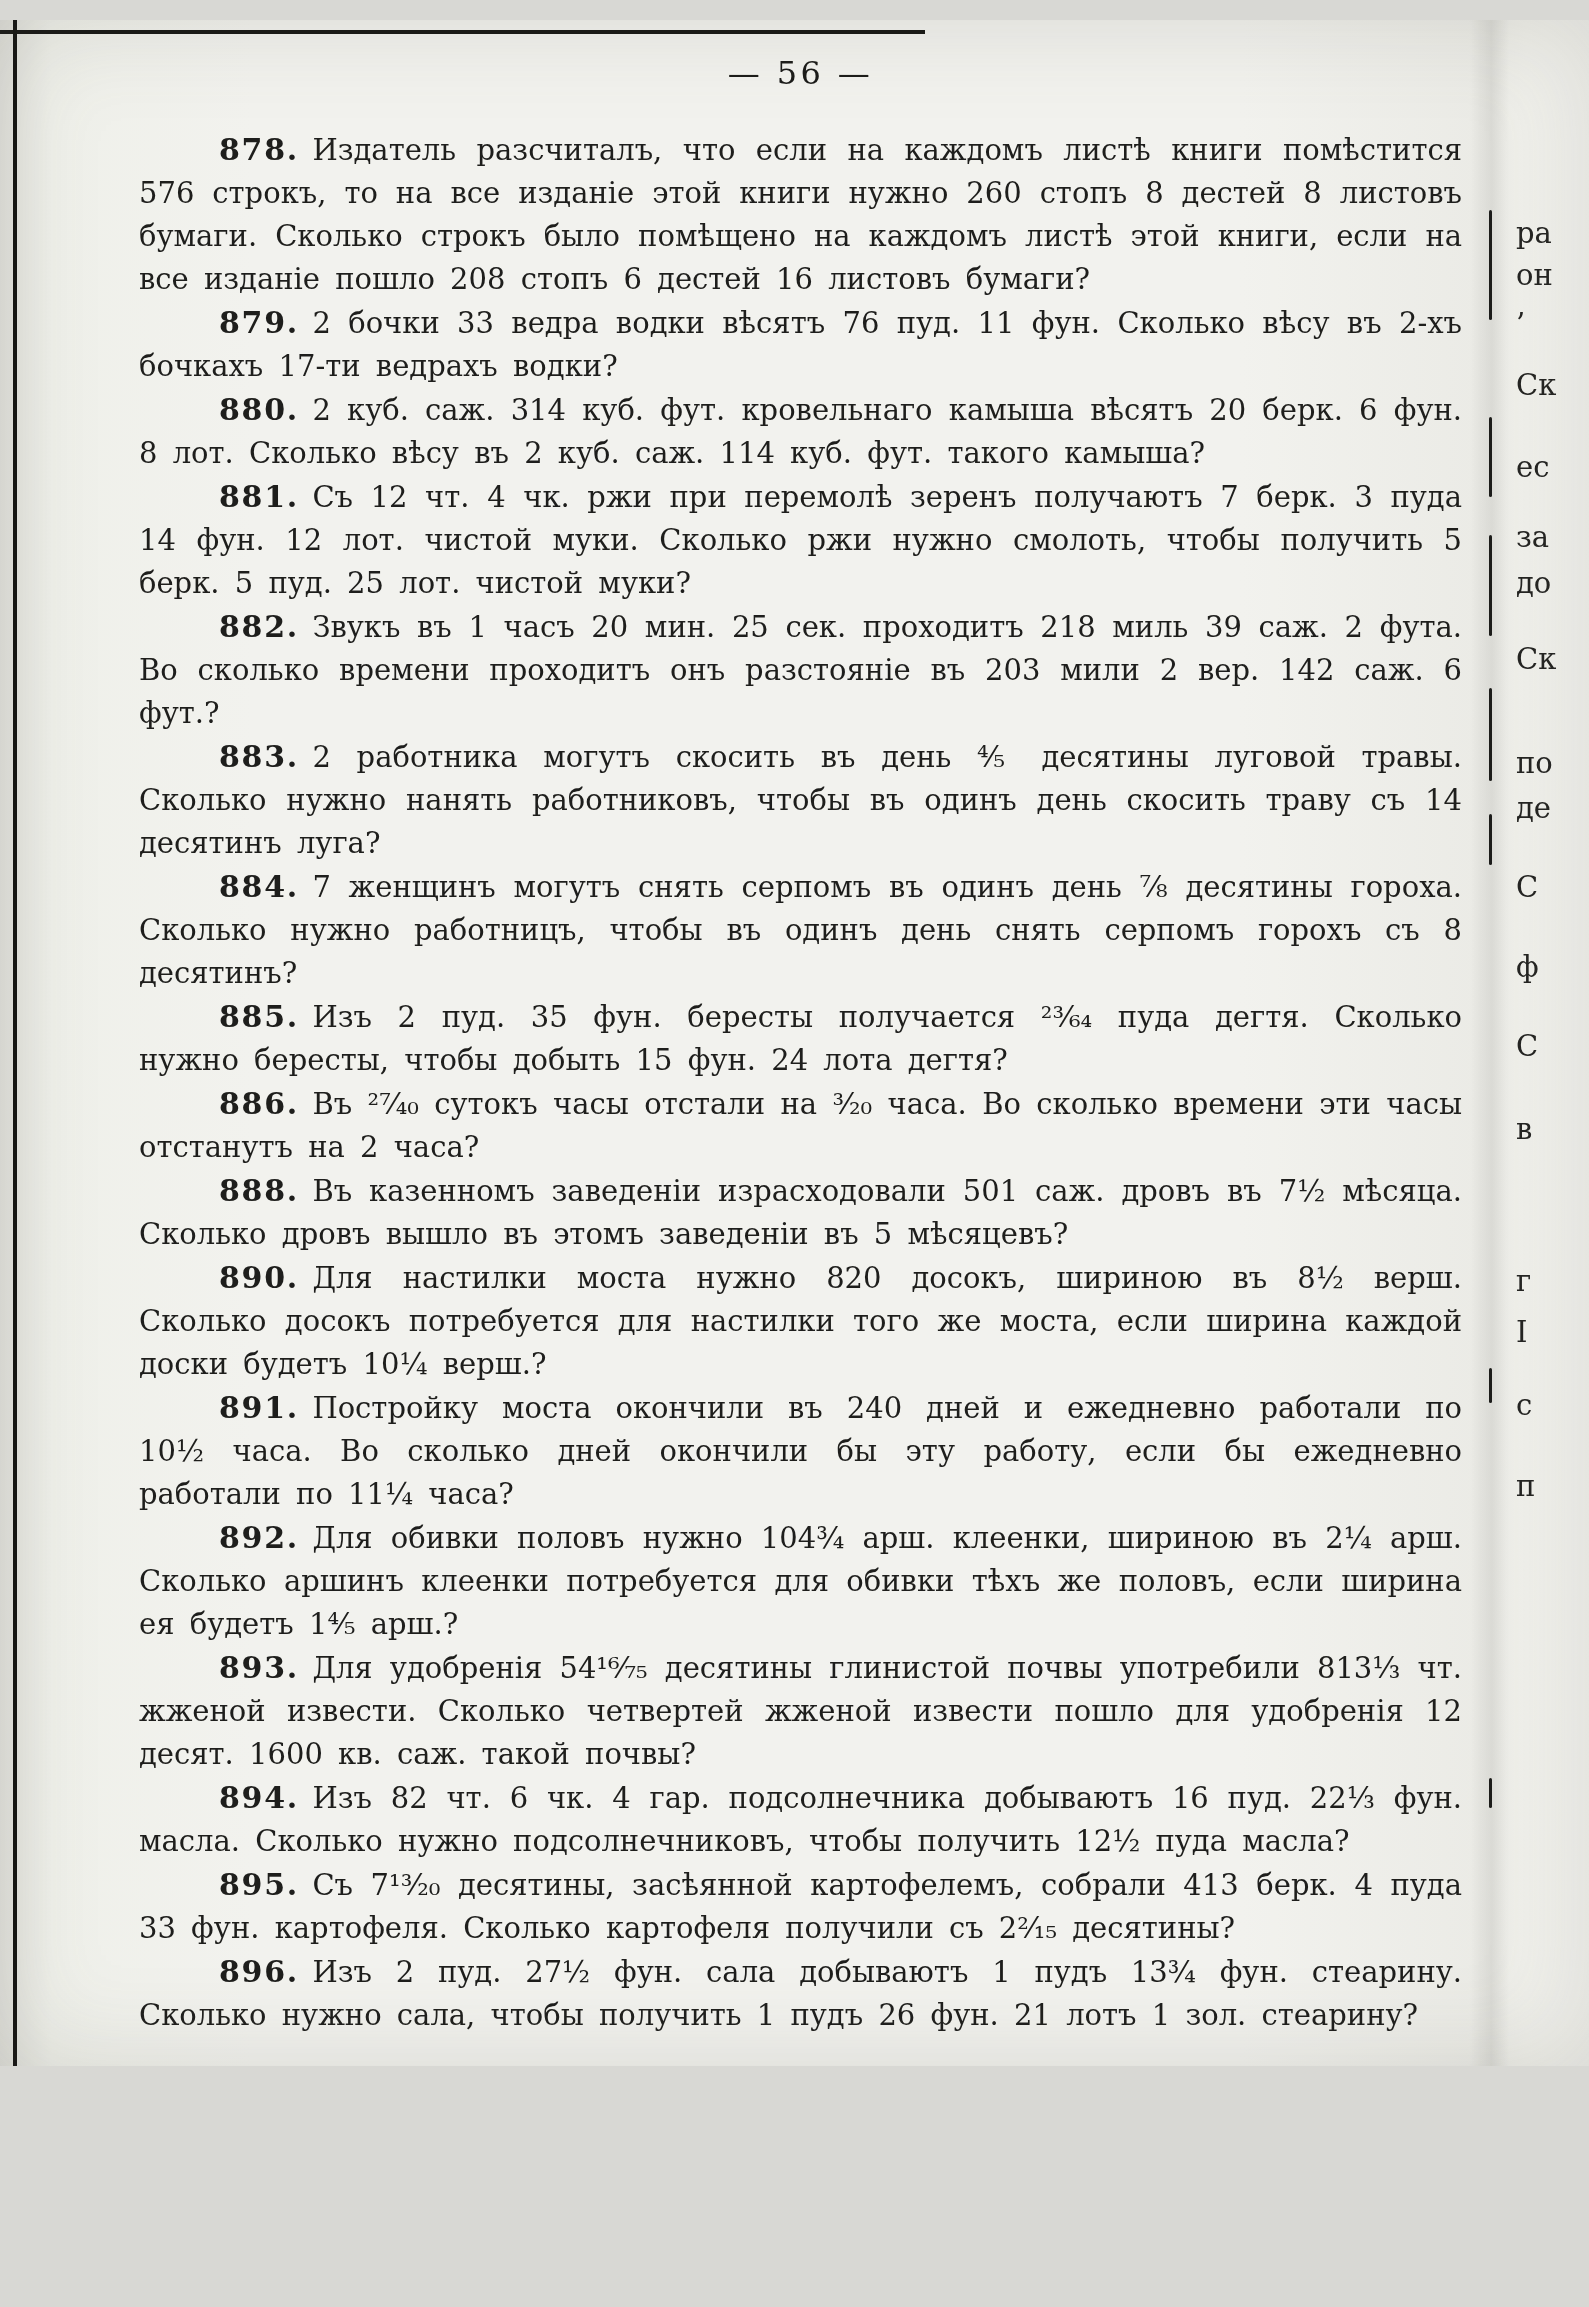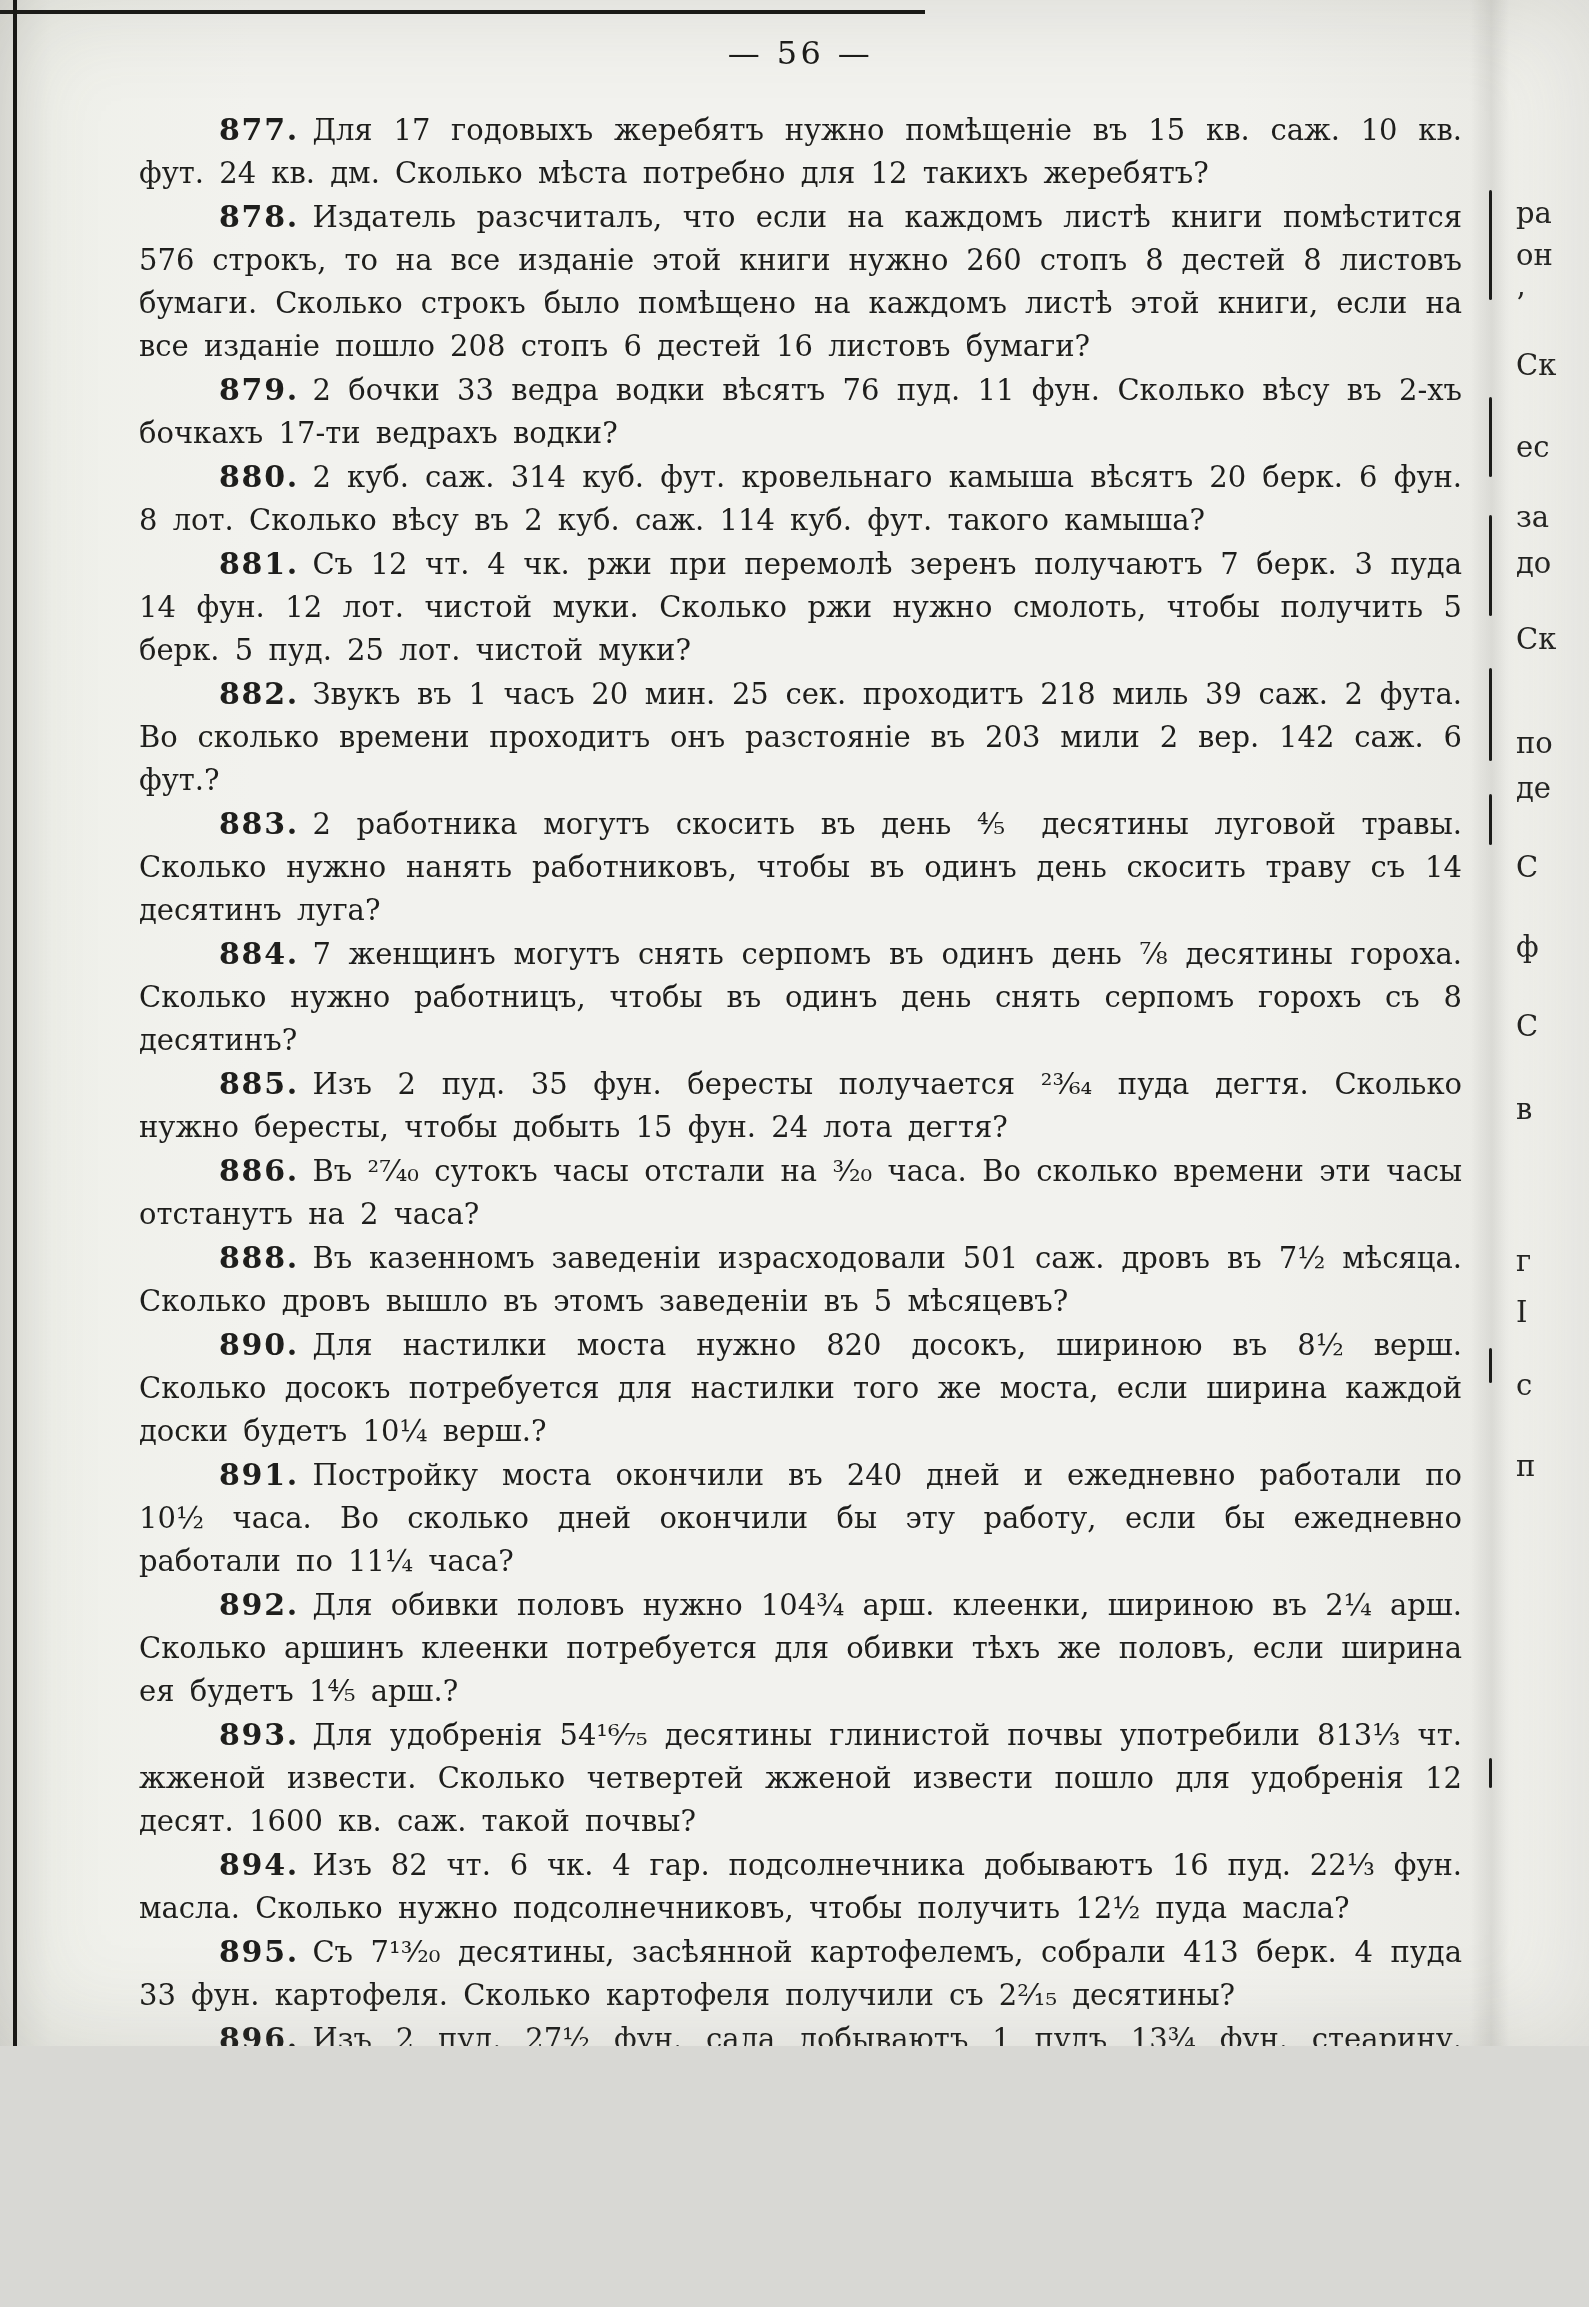--- a/index.html
+++ b/index.html
@@ -9,20 +9,21 @@
     font-family: "DejaVu Serif", "Liberation Serif", serif;
   }
   .page {
     position: relative;
     width: 1590px; height: 2046px;
     overflow: hidden;
     background: linear-gradient(90deg,
       #e2e2dd 0px, #eff0ea 51px, #f2f2ee 254px,
       #f2f2ee 78%, #ebebe6 93%, #f0f0eb 96%, #f3f3ef 100%);
     color: #1d1d1b;
+    margin-top: 20px;
   }
   
   .top-rule {
     position: absolute; top: 10px; left: 0;
     width: 925px; height: 4.2px; background: #17171 5;
     background: #161614;
   }
   .left-rule {
     position: absolute; top: 0; left: 12.7px;
     width: 4.2px; height: 2307px; background: #121210;
@@ -82,21 +83,20 @@
   <div class="edge-seg" style="top:515px; height:101px;"></div>
   <div class="edge-seg" style="top:668px; height:93px;"></div>
   <div class="edge-seg" style="top:794px; height:51px;"></div>
   <div class="edge-seg" style="top:1348px; height:35px;"></div>
   <div class="edge-seg" style="top:1758px; height:30px;"></div>
   <div class="edge-seg" style="top:2054px; height:39px;"></div>
 
   <div class="header">— 56 —</div>
 
   <div class="text-column">
-    <p class="problem"><span class="num">877.</span><span>Для 17 годовыхъ жеребятъ нужно помѣщеніе въ 15 кв. саж. 10 кв. фут. 24 кв. дм. Сколько мѣста потребно для 12 такихъ жеребятъ?</span></p>
     <p class="problem"><span class="num">878.</span><span>Издатель разсчиталъ, что если на каждомъ листѣ книги помѣстится 576 строкъ, то на все изданіе этой книги нужно 260 стопъ 8 дестей 8 листовъ бумаги. Сколько строкъ было помѣщено на каждомъ листѣ этой книги, если на все изданіе пошло 208 стопъ 6 дестей 16 листовъ бумаги?</span></p>
     <p class="problem"><span class="num">879.</span><span>2 бочки 33 ведра водки вѣсятъ 76 пуд. 11 фун. Сколько вѣсу въ 2-хъ бочкахъ 17-ти ведрахъ водки?</span></p>
     <p class="problem"><span class="num">880.</span><span>2 куб. саж. 314 куб. фут. кровельнаго камыша вѣсятъ 20 берк. 6 фун. 8 лот. Сколько вѣсу въ 2 куб. саж. 114 куб. фут. такого камыша?</span></p>
     <p class="problem"><span class="num">881.</span><span>Съ 12 чт. 4 чк. ржи при перемолѣ зеренъ получаютъ 7 берк. 3 пуда 14 фун. 12 лот. чистой муки. Сколько ржи нужно смолоть, чтобы получить 5 берк. 5 пуд. 25 лот. чистой муки?</span></p>
     <p class="problem"><span class="num">882.</span><span>Звукъ въ 1 часъ 20 мин. 25 сек. проходитъ 218 миль 39 саж. 2 фута. Во сколько времени проходитъ онъ разстояніе въ 203 мили 2 вер. 142 саж. 6 фут.?</span></p>
     <p class="problem"><span class="num">883.</span><span>2 работника могутъ скосить въ день ⅘ десятины луговой травы. Сколько нужно нанять работниковъ, чтобы въ одинъ день скосить траву съ 14 десятинъ луга?</span></p>
     <p class="problem"><span class="num">884.</span><span>7 женщинъ могутъ снять серпомъ въ одинъ день ⅞ десятины гороха. Сколько нужно работницъ, чтобы въ одинъ день снять серпомъ горохъ съ 8 десятинъ?</span></p>
     <p class="problem"><span class="num">885.</span><span>Изъ 2 пуд. 35 фун. бересты получается ²³⁄₆₄ пуда дегтя. Сколько нужно бересты, чтобы добыть 15 фун. 24 лота дегтя?</span></p>
     <p class="problem"><span class="num">886.</span><span>Въ ²⁷⁄₄₀ сутокъ часы отстали на ³⁄₂₀ часа. Во сколько времени эти часы отстанутъ на 2 часа?</span></p>
     <p class="problem"><span class="num">888.</span><span>Въ казенномъ заведеніи израсходовали 501 саж. дровъ въ 7½ мѣсяца. Сколько дровъ вышло въ этомъ заведеніи въ 5 мѣсяцевъ?</span></p>

